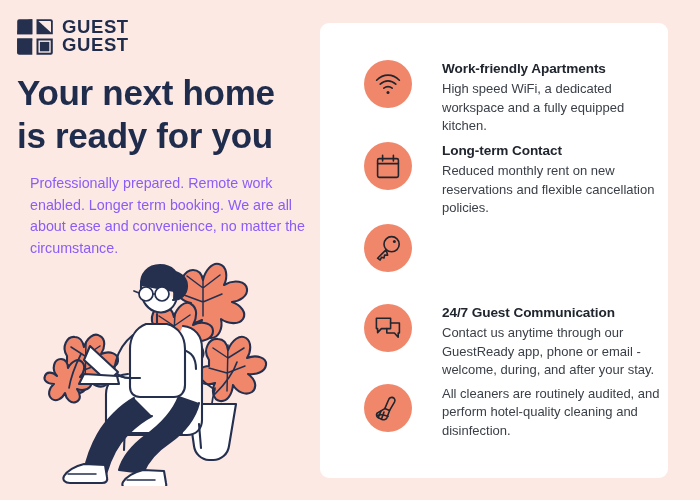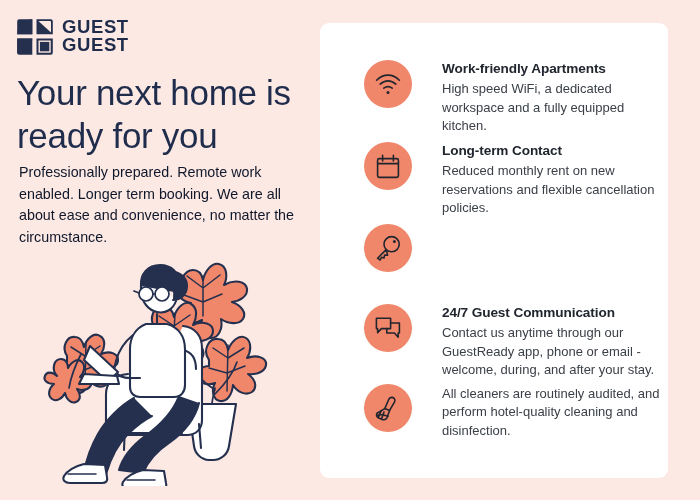--- a/index.html
+++ b/index.html
@@ -53,34 +53,34 @@
     color: #1F2C4C;
   }
 
   #hero-heading {
     position: absolute;
     left: 17px;
     top: 72px;
     width: 290px;
     margin: 0;
     font-size: 35px;
-    font-weight: normal;
+    font-weight: bold;
     line-height: 1.22;
     letter-spacing: -0.3px;
     color: #1F2C4C;
   }
   #hero-subtext {
     position: absolute;
     left: 19px;
     top: 162px;
     width: 275px;
-    margin: 0;
+    margin: 11px;
     font-size: 14.3px;
     line-height: 1.52;
-    color: #0f172a;
+    color: #8b5cf6;
   }
 
   #hero-illustration {
     position: absolute;
     left: 33px;
     top: 228px;
     width: 272px;
     height: 258px;
   }
 

